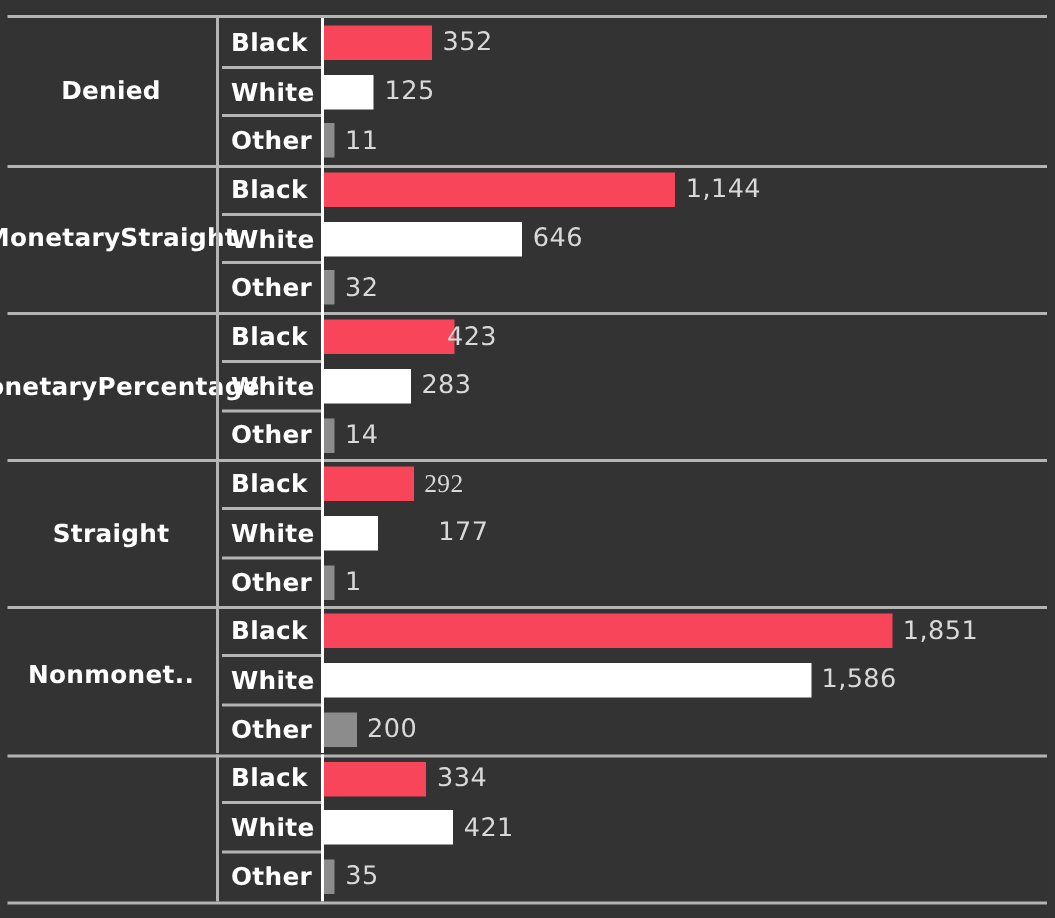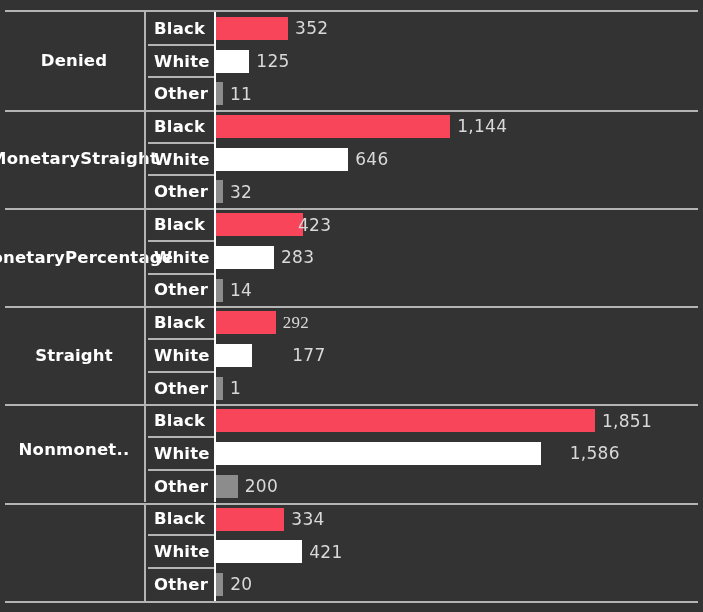--- a/index.html
+++ b/index.html
@@ -240,21 +240,21 @@
       <div class="vrule-base" style="top: 0px; height: 98.1px;"></div>
       <div class="row" style="top: 0px;">
         <div class="series-cell">Black</div>
         <div class="bar black" title="1,851" style="width: 378.9px;"></div>
         <div class="val" style="left: 601.9px; text-align: center;">1,851</div>
       </div>
       <div class="series-sep" style="top: 31.7px;"></div>
       <div class="row" style="top: 32.7px;">
         <div class="series-cell">White</div>
         <div class="bar white" title="1,586" style="width: 324.654px;"></div>
-        <div class="val" style="left: 547.654px; margin-left: 22px;">1,586</div>
+        <div class="val" style="left: 547.654px;">1,586</div>
       </div>
       <div class="series-sep" style="top: 64.4px;"></div>
       <div class="row" style="top: 65.4px;">
         <div class="series-cell">Other</div>
         <div class="bar other" title="106" style="width: 21.6982px;"></div>
         <div class="val" style="left: 244.698px;">200</div>
       </div>
     </div>
     <div class="hrule" style="top: 502.5px;"></div>
     <div class="group" style="top: 502.5px; height: 98.1px;">
@@ -268,17 +268,17 @@
       <div class="series-sep" style="top: 31.7px;"></div>
       <div class="row" style="top: 32.7px;">
         <div class="series-cell">White</div>
         <div class="bar white" title="421" style="width: 86.1787px;"></div>
         <div class="val" style="left: 309.179px;">421</div>
       </div>
       <div class="series-sep" style="top: 64.4px;"></div>
       <div class="row" style="top: 65.4px;">
         <div class="series-cell">Other</div>
         <div class="bar other" title="35" style="width: 7.1645px;"></div>
-        <div class="val" style="left: 230.165px;">20</div>
+        <div class="val" style="left: 230.165px;">35</div>
       </div>
     </div>
     <div class="hrule" style="top: 600.6px;"></div>
   </div>
 
 </body></html>

